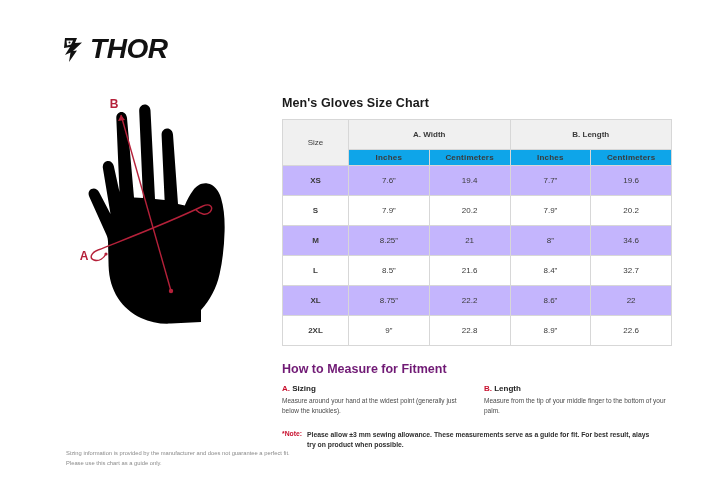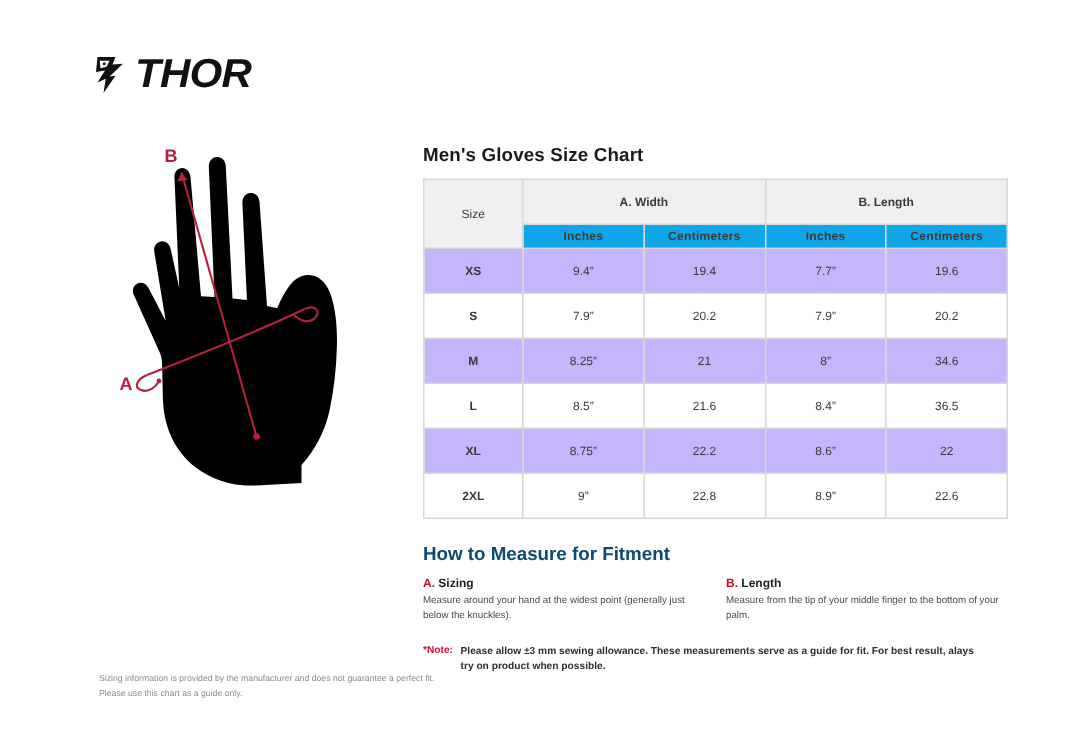--- a/index.html
+++ b/index.html
@@ -147,21 +147,21 @@
     color: #222;
   }
   tbody tr { height: 30px; }
   tbody tr.shade td { background: #c4b5fd; }
   tbody tr.plain td { background: #ffffff; }
 
   
   .measure-title {
     font-size: 12.5px;
     font-weight: bold;
-    color: #0c4a6e;
+    color: #701a75;
     margin: 16px 0 8px 0;
   }
   .measure-cols {
     display: flex;
     gap: 0;
   }
   .measure-col { width: 202px; }
   .measure-col:last-child { width: 188px; }
   .measure-head {
     font-size: 8px;
@@ -301,21 +301,21 @@
         <tr>
           <th class="unit-head">Inches</th>
           <th class="unit-head">Centimeters</th>
           <th class="unit-head">Inches</th>
           <th class="unit-head">Centimeters</th>
         </tr>
       </thead>
       <tbody>
         <tr class="shade">
           <td class="size-cell">XS</td>
-          <td>9.4”</td>
+          <td>7.6”</td>
           <td>19.4</td>
           <td>7.7”</td>
           <td>19.6</td>
         </tr>
         <tr class="plain">
           <td class="size-cell">S</td>
           <td>7.9”</td>
           <td>20.2</td>
           <td>7.9”</td>
           <td>20.2</td>
@@ -325,21 +325,21 @@
           <td>8.25”</td>
           <td>21</td>
           <td>8”</td>
           <td>34.6</td>
         </tr>
         <tr class="plain">
           <td class="size-cell">L</td>
           <td>8.5”</td>
           <td>21.6</td>
           <td>8.4”</td>
-          <td>36.5</td>
+          <td>32.7</td>
         </tr>
         <tr class="shade">
           <td class="size-cell">XL</td>
           <td>8.75”</td>
           <td>22.2</td>
           <td>8.6”</td>
           <td>22</td>
         </tr>
         <tr class="plain">
           <td class="size-cell">2XL</td>

